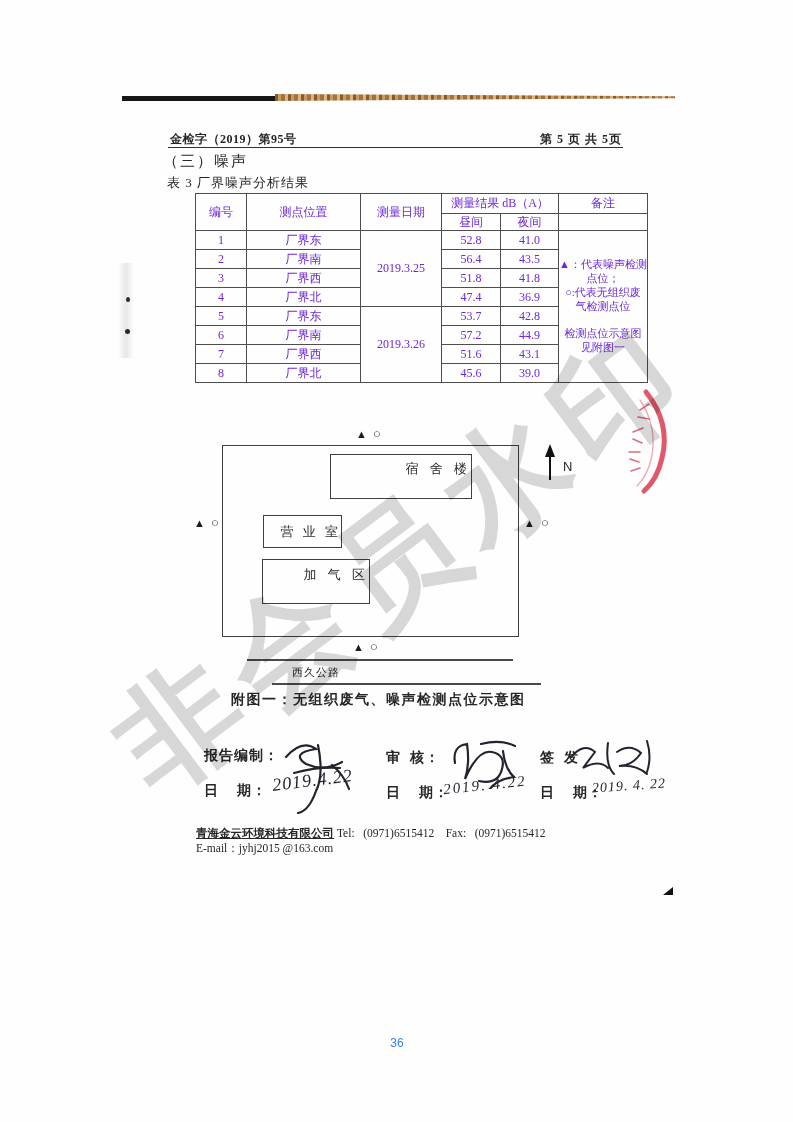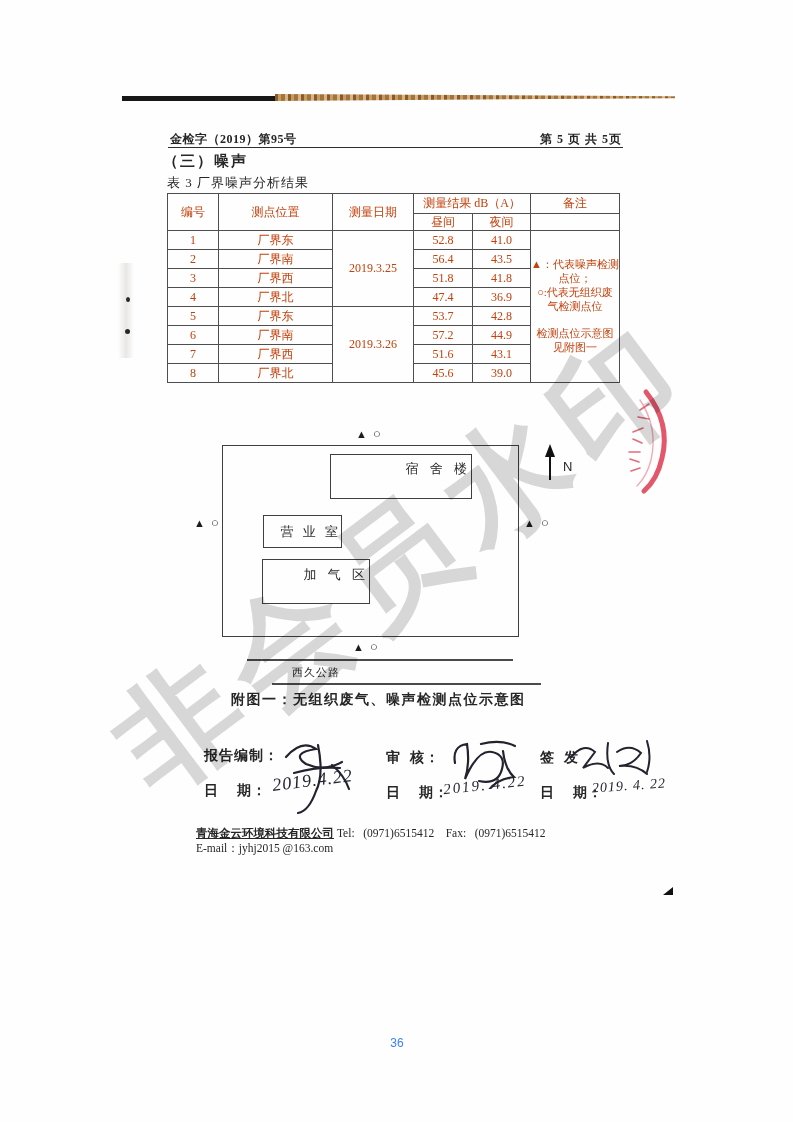--- a/index.html
+++ b/index.html
@@ -16,26 +16,26 @@
   .streak{position:absolute;left:118px;top:263px;width:16px;height:95px;
           background:linear-gradient(90deg,rgba(0,0,0,0) 0%,rgba(120,110,100,0.16) 50%,rgba(0,0,0,0) 100%);}
   .wedge{position:absolute;left:663px;top:887px;width:0;height:0;
          border-left:10px solid transparent;border-bottom:8px solid #111;}
 
   
   .hdr-left{position:absolute;left:170px;top:131px;font-size:12px;font-weight:bold;letter-spacing:.5px;}
   .hdr-right{position:absolute;left:430px;top:131px;width:192px;text-align:right;font-size:12px;font-weight:bold;letter-spacing:1px;}
   .hdr-rule{position:absolute;left:168px;top:147px;width:455px;height:1px;background:#2e2e2e;}
 
-  .section-heading{position:absolute;left:163px;top:152px;font-size:15px;font-weight:bold;letter-spacing:2px;}
+  .section-heading{position:absolute;left:163px;top:152px;font-size:15px;font-weight:normal;letter-spacing:2px;}
   .table-title{position:absolute;left:167px;top:174px;width:452px;font-size:13px;letter-spacing:1px;}
 
   
   .tbl-wrap{position:absolute;left:167px;top:193px;}
-  table.noise{border-collapse:collapse;table-layout:fixed;width:452px;font-size:12px;color:#c2410c;}
+  table.noise{border-collapse:collapse;table-layout:fixed;width:452px;font-size:12px;color:#6d28d9;margin-left:28px;}
   table.noise td{border:1px solid #4e4e4e;text-align:center;vertical-align:middle;padding:0;line-height:1.25;}
   tr.ha{height:20px;} tr.hb{height:17px;} tr.dr{height:19px;}
   td.remark-cell{vertical-align:middle;font-size:11px;line-height:16px;padding:2px 1px;}
   .remark-gap{height:14px;}
 
   
   .d-outer{position:absolute;left:222px;top:445px;width:295px;height:190px;border:1.5px solid #3f3f3f;}
   .d-box{position:absolute;border:1.2px solid #3f3f3f;font-size:13px;letter-spacing:4px;text-align:right;color:#2a2a2a;}
   .d-dorm{left:330px;top:454px;width:142px;height:45px;padding-top:5px;box-sizing:border-box;}
   .d-office{left:263px;top:515px;width:77px;height:31px;line-height:31px;letter-spacing:3px;}

